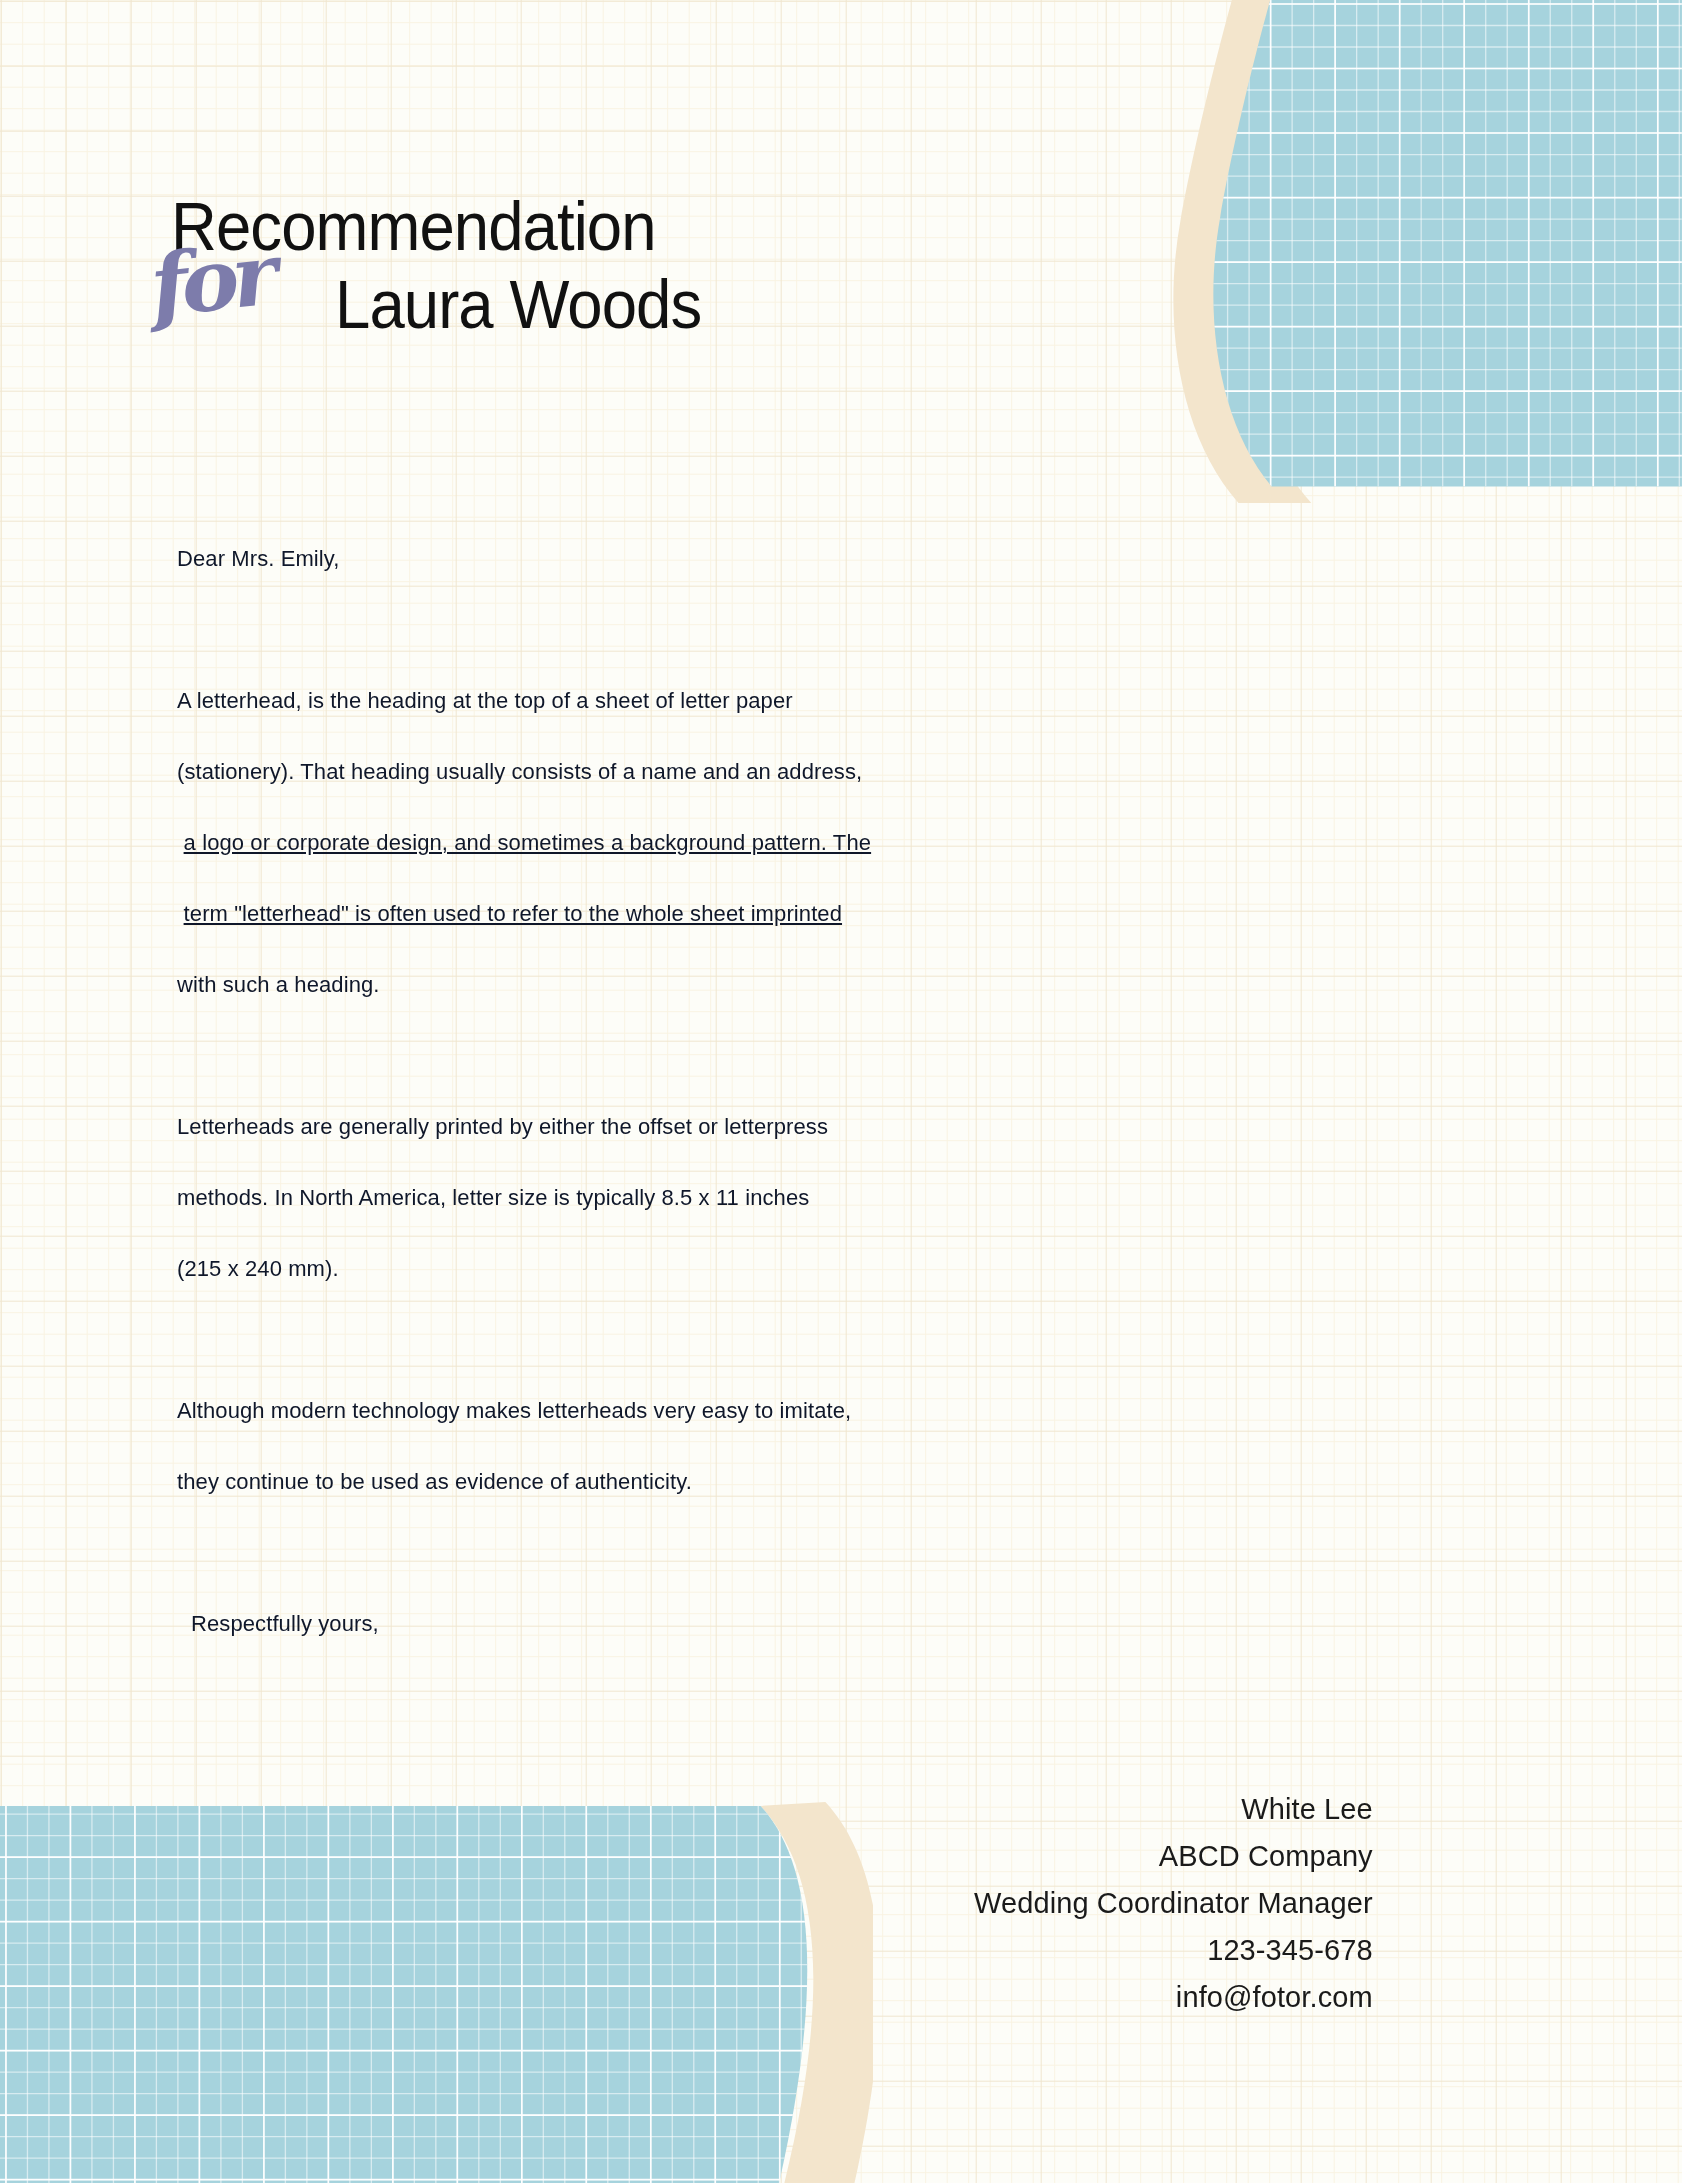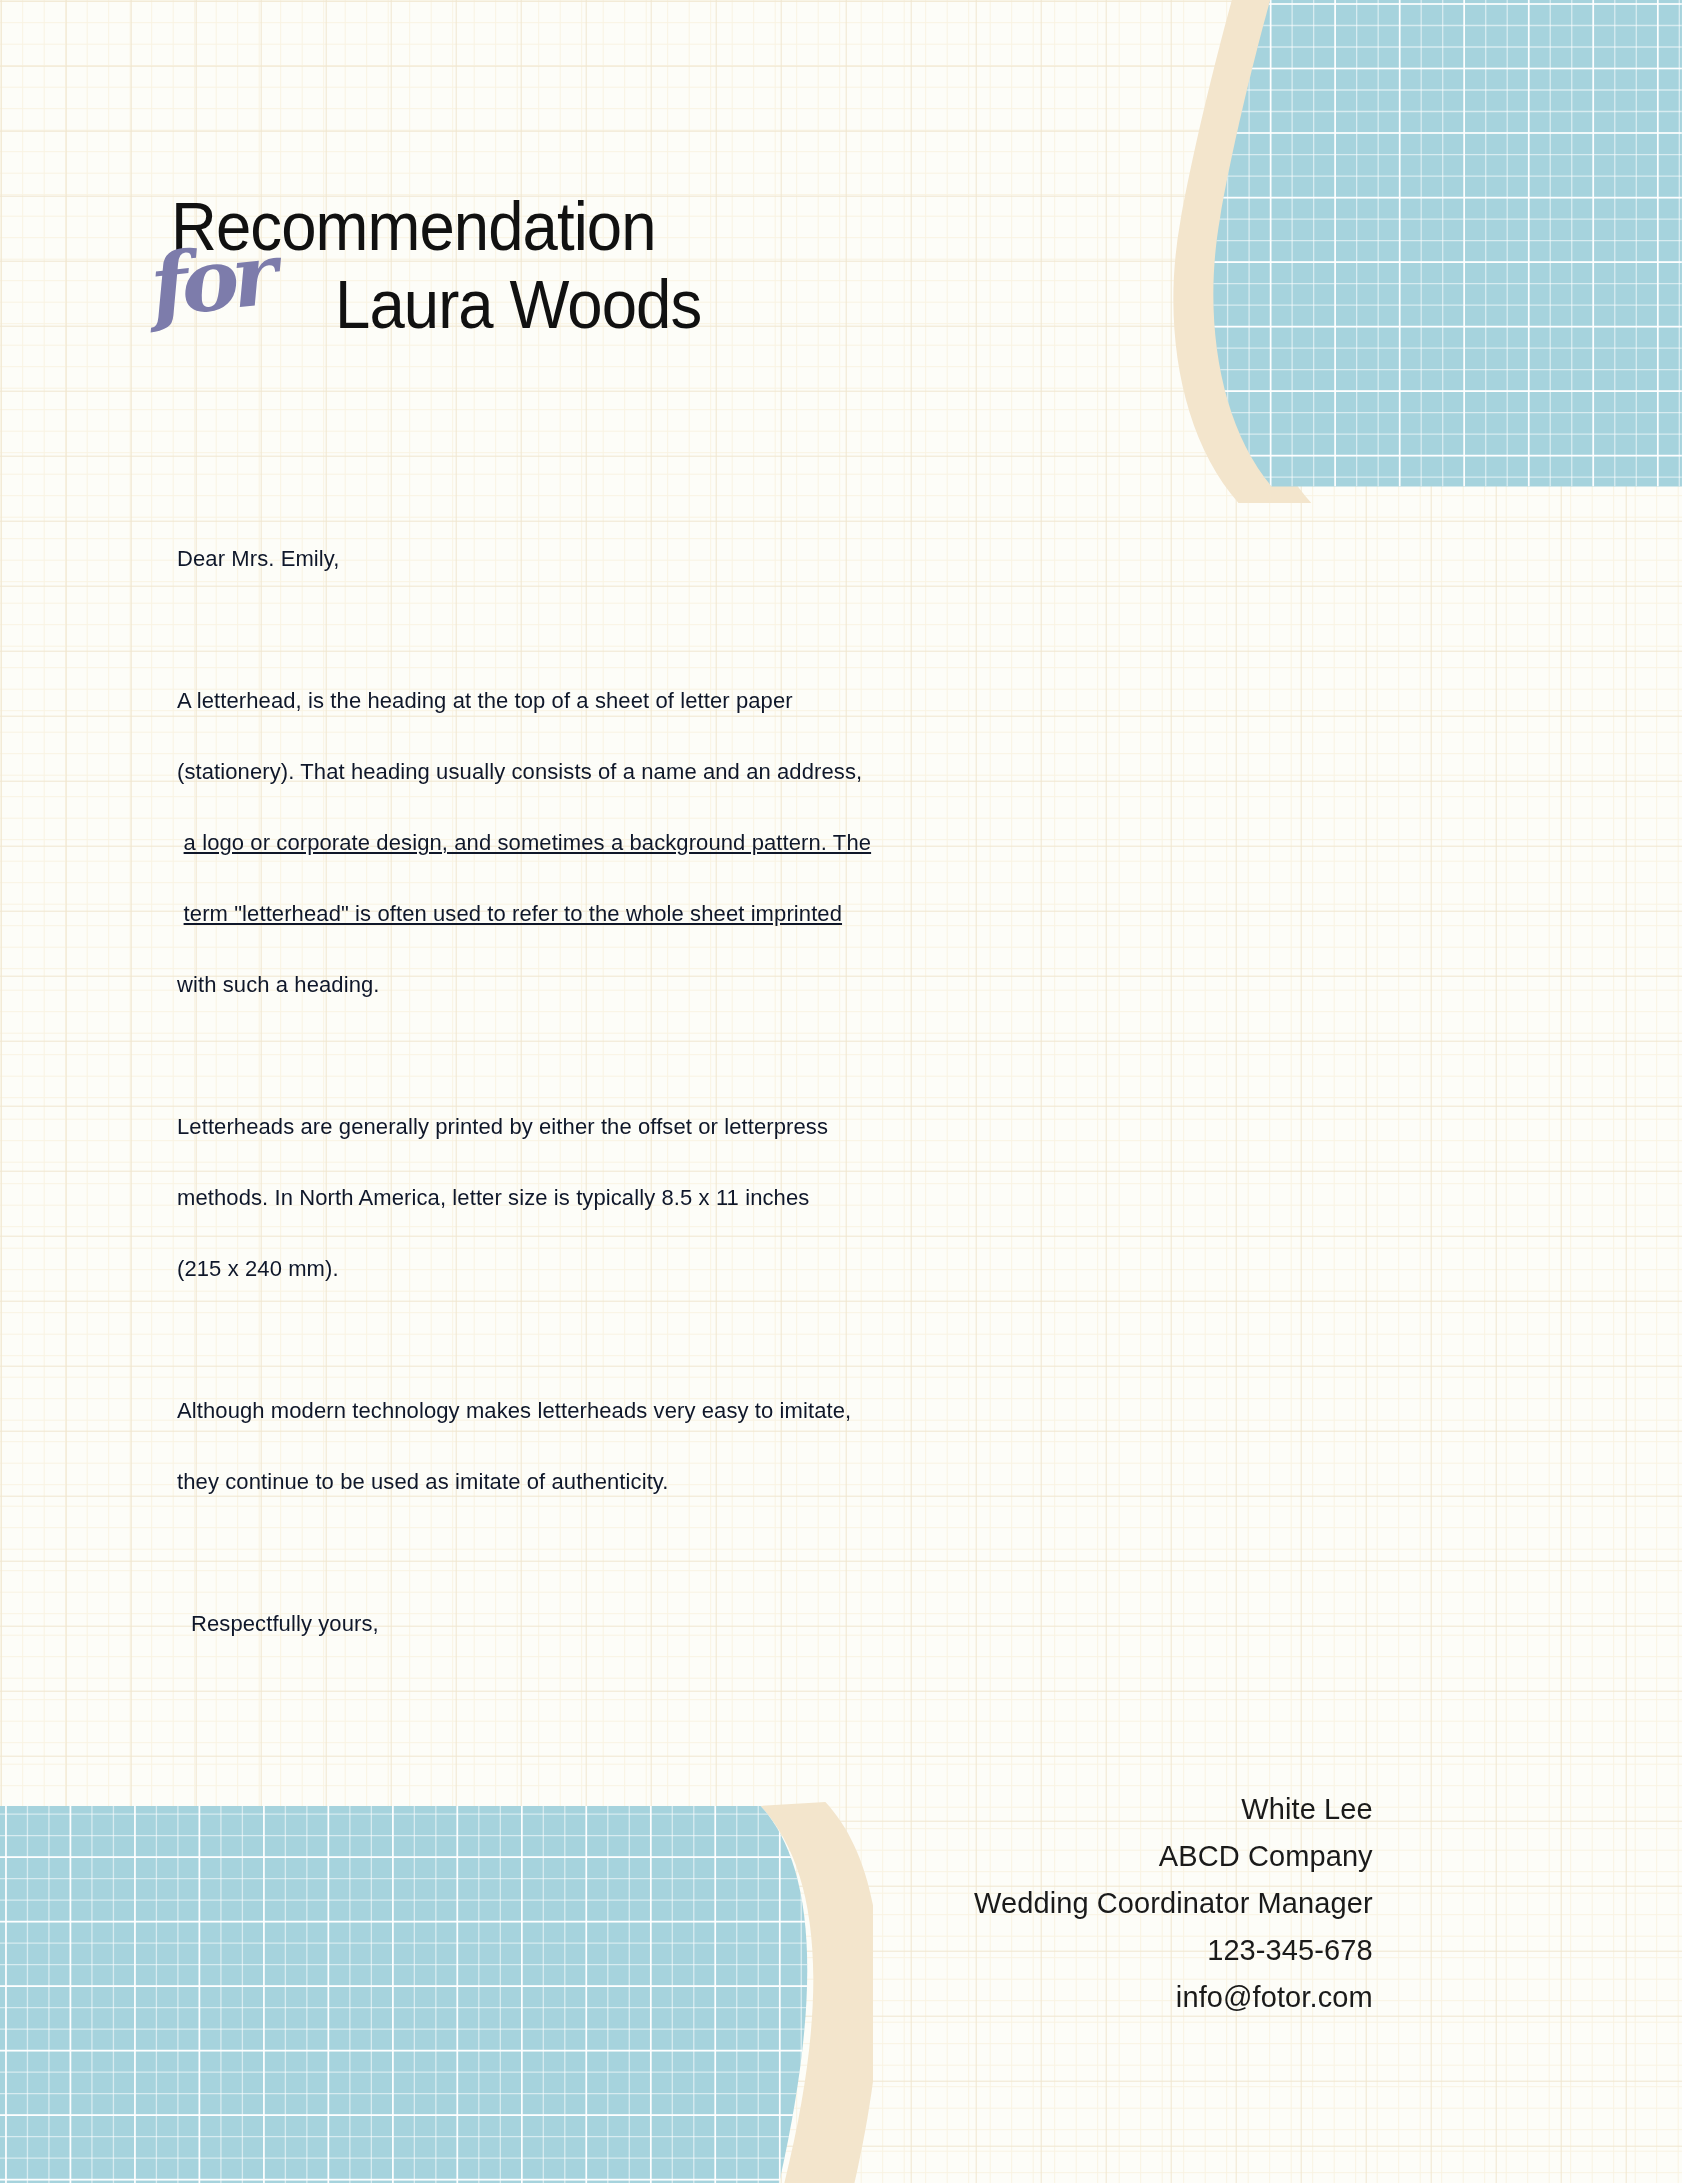--- a/index.html
+++ b/index.html
@@ -351,21 +351,21 @@
     </div>
 
     <div class="para">
       <span class="ln">Letterheads are generally printed by either the offset or letterpress</span>
       <span class="ln">methods. In North America, letter size is typically 8.5 x 11 inches</span>
       <span class="ln">(215 x 240 mm).</span>
     </div>
 
     <div class="para">
       <span class="ln">Although modern technology makes letterheads very easy to imitate,</span>
-      <span class="ln">they continue to be used as imitate of authenticity.</span>
+      <span class="ln">they continue to be used as evidence of authenticity.</span>
     </div>
 
     <div class="closing">Respectfully yours,</div>
   </div>
 
   <div class="signature-block">
     <span class="sig-line">White Lee</span>
     <span class="sig-line">ABCD Company</span>
     <span class="sig-line">Wedding Coordinator Manager</span>
     <span class="sig-line">123-345-678</span>

